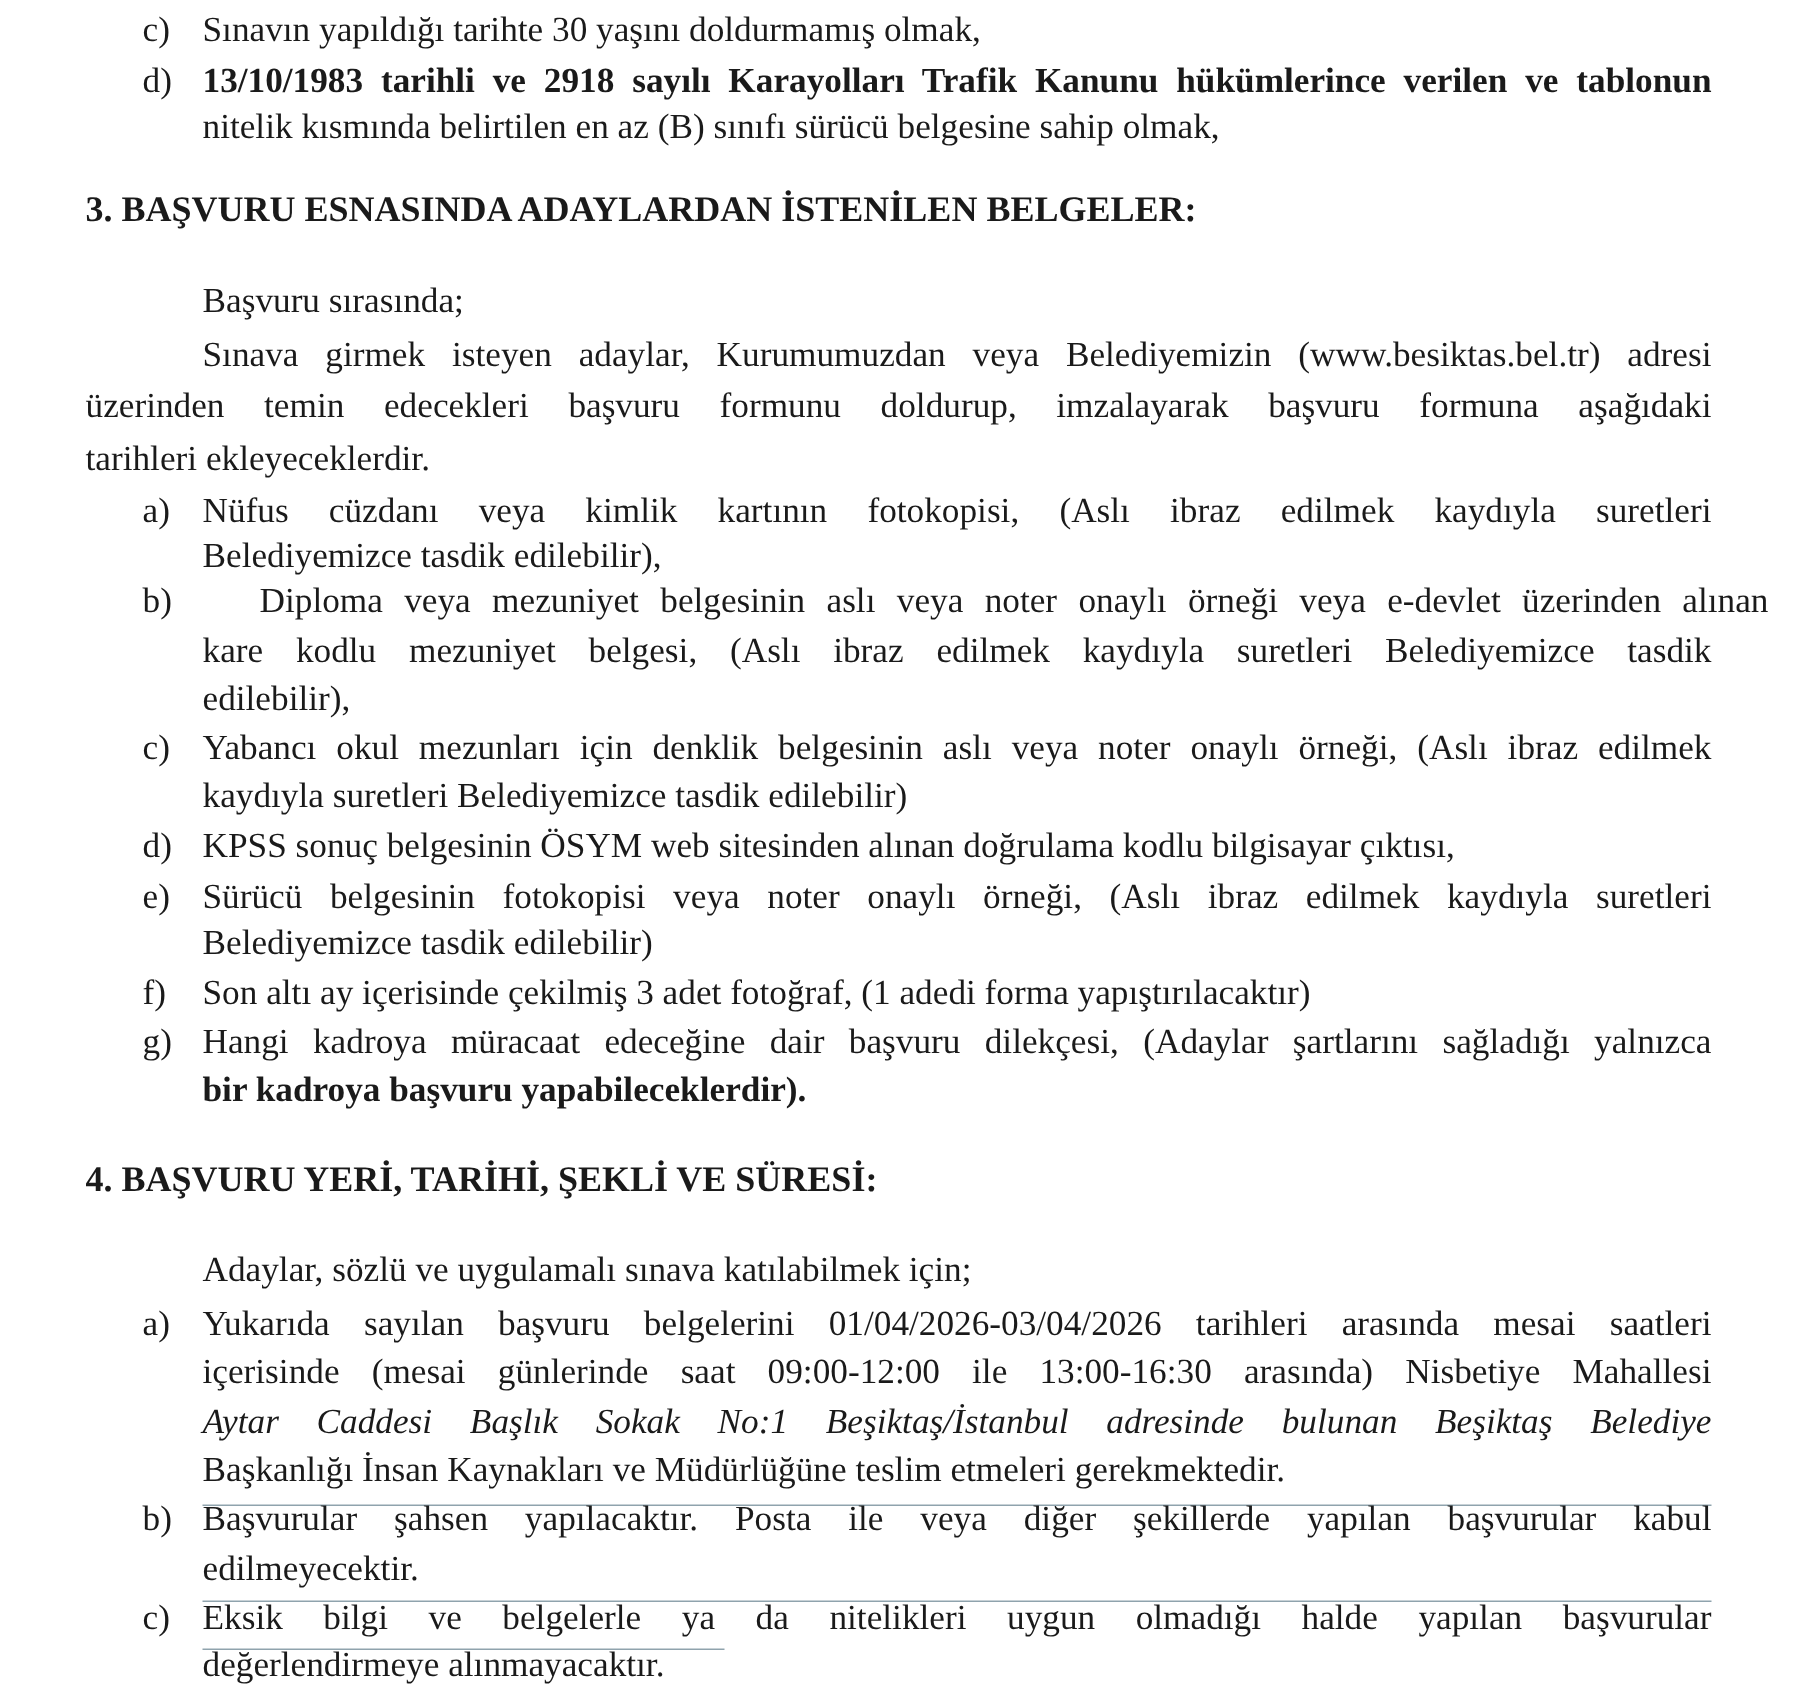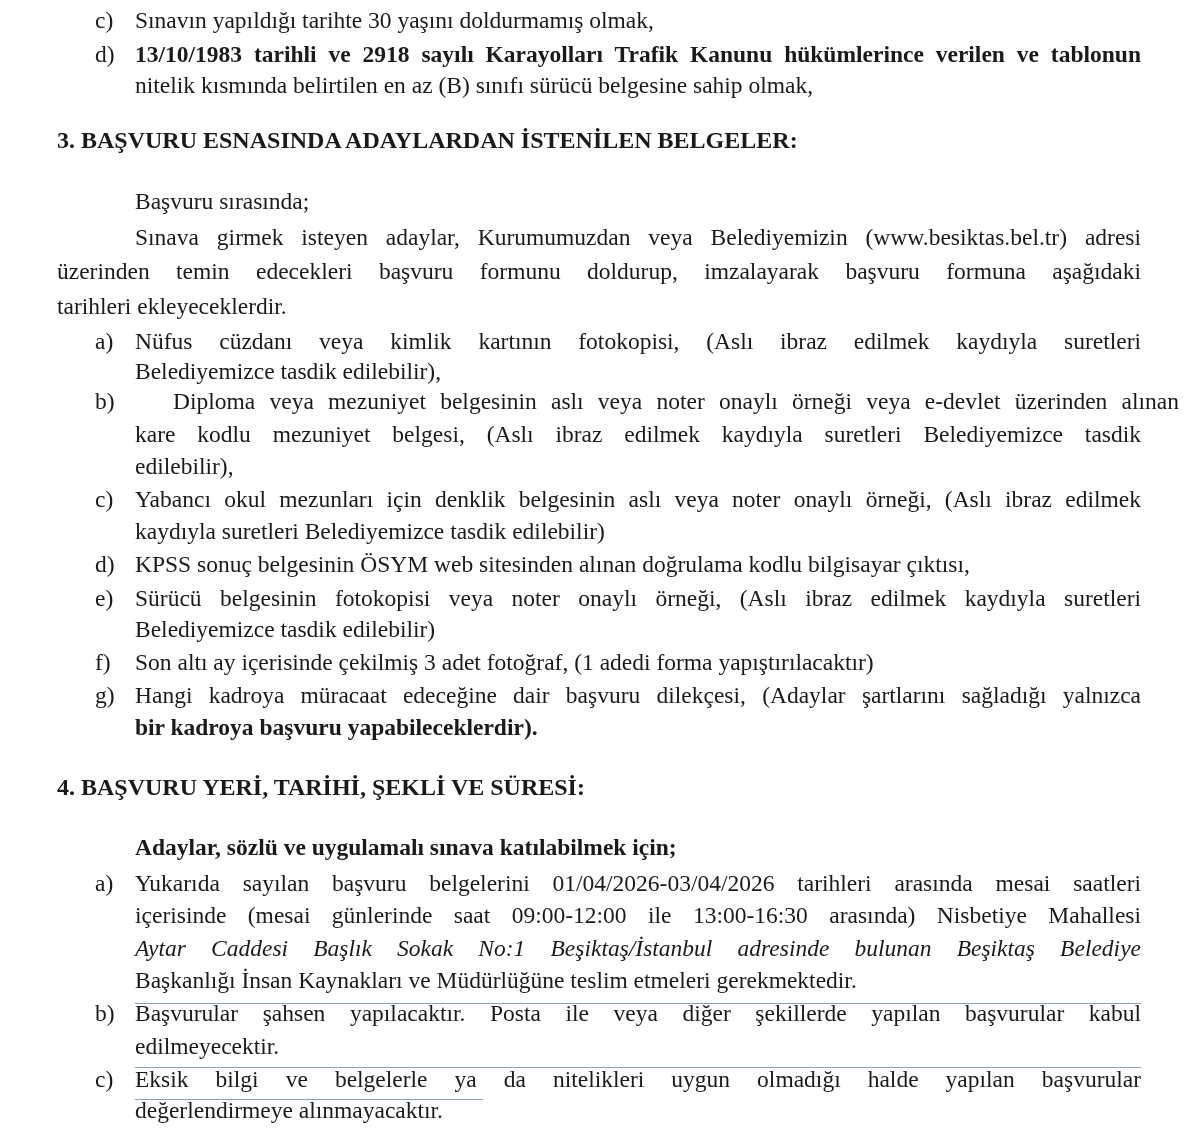--- a/index.html
+++ b/index.html
@@ -99,21 +99,21 @@
     <span class="marker" style="left:95px; top:647px;">f)</span>
     <span class="line" style="left:135px; top:647px;">Son altı ay içerisinde çekilmiş 3 adet fotoğraf, (1 adedi forma yapıştırılacaktır)</span>
 
     <span class="marker" style="left:95px; top:680px;">g)</span>
     <div class="just" style="left: 135px; top: 680px; width: 1006px; white-space: nowrap; text-align: left; word-spacing: 0px;">Hangi kadroya müracaat edeceğine dair başvuru dilekçesi, (Adaylar şartlarını sağladığı yalnızca</div>
     <span class="line" style="left:135px; top:712px;font-weight:bold;">bir kadroya başvuru yapabileceklerdir).</span>
   </div>
 
   <div class="heading" style="left:57px; top:772px;">4. BAŞVURU YERİ, TARİHİ, ŞEKLİ VE SÜRESİ:</div>
 
-  <span class="line" style="left:135px; top:832px;font-weight:bold;">Adaylar, sözlü ve uygulamalı sınava katılabilmek için;</span>
+  <span class="line" style="left:135px; top:832px;">Adaylar, sözlü ve uygulamalı sınava katılabilmek için;</span>
 
   <div>
 
     <span class="marker" style="left:95px; top:868px;">a)</span>
     <div class="just" style="left: 135px; top: 868px; width: 1006px; white-space: nowrap; text-align: left; word-spacing: 0px;">Yukarıda sayılan başvuru belgelerini 01/04/2026-03/04/2026 tarihleri arasında mesai saatleri</div>
     <div class="just" style="left: 135px; top: 900px; width: 1006px; white-space: nowrap; text-align: left; word-spacing: 0px;">içerisinde (mesai günlerinde saat 09:00-12:00 ile 13:00-16:30 arasında) Nisbetiye Mahallesi</div>
     <div class="just" style="left: 135px; top: 933px; width: 1006px; white-space: nowrap; text-align: left; word-spacing: 0px; font-style: italic;">Aytar Caddesi Başlık Sokak No:1 Beşiktaş/İstanbul adresinde bulunan Beşiktaş Belediye</div>
     <span class="line" style="left:135px; top:965px;">Başkanlığı İnsan Kaynakları ve Müdürlüğüne teslim etmeleri gerekmektedir.</span>
 
     <div class="rule" style="left:135px; top:1003px; width:1006px;"></div>

